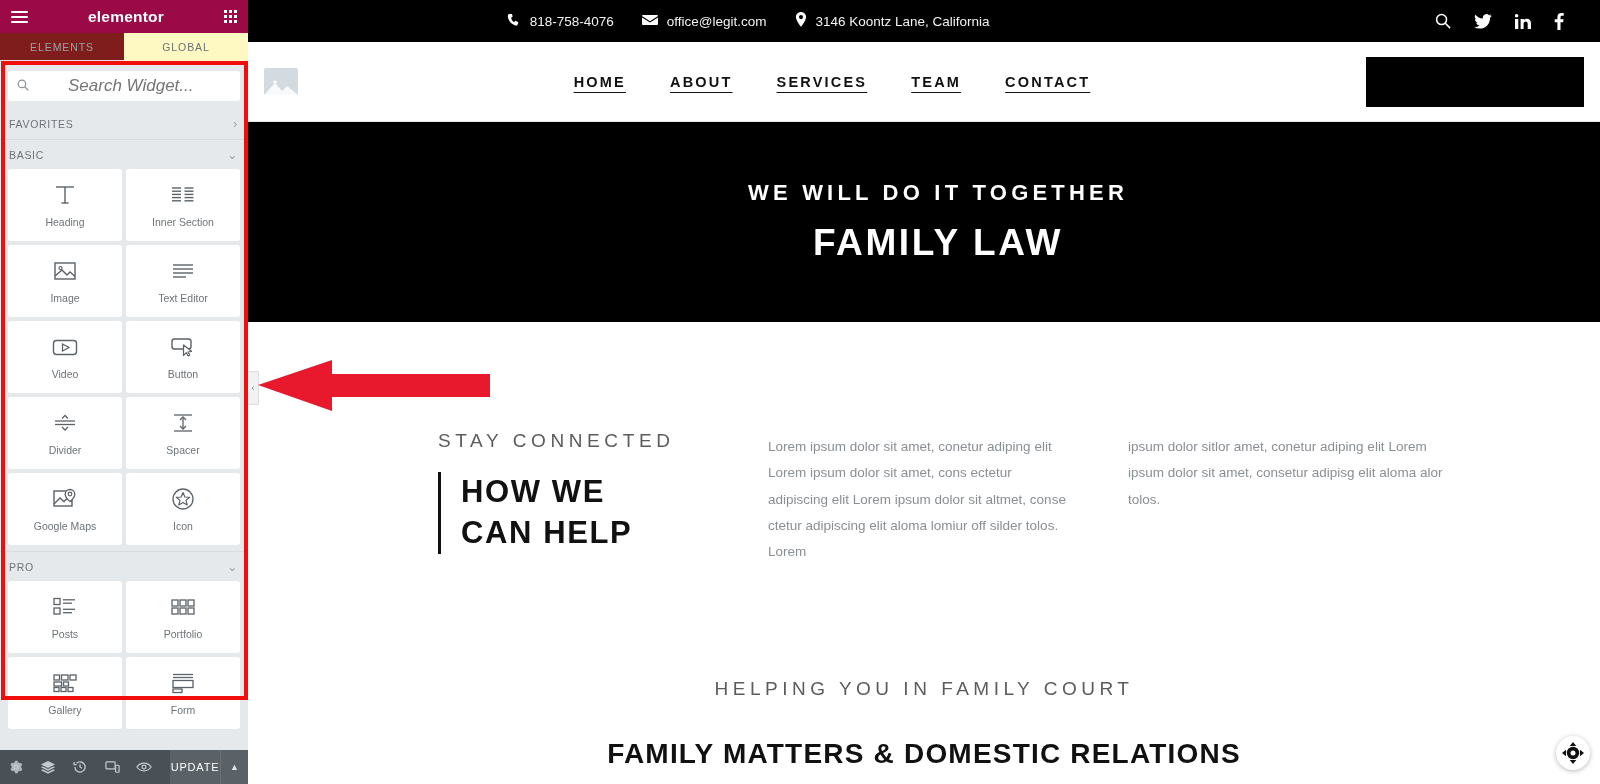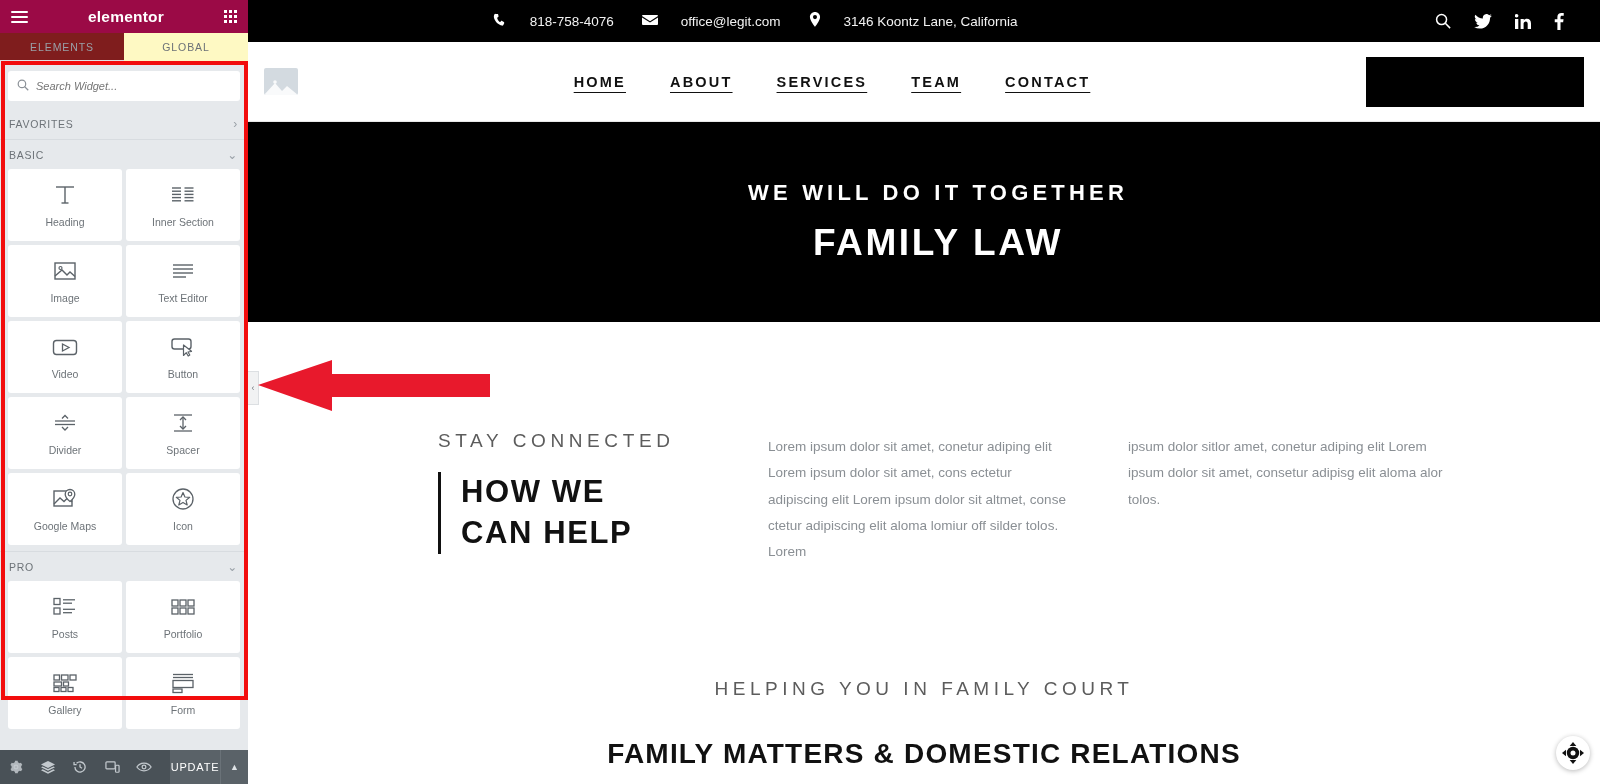--- a/index.html
+++ b/index.html
@@ -39,23 +39,24 @@
     flex: 1; overflow: hidden; background: #e6e9ec;
     display: flex; flex-direction: column;
   }
   .search-wrap { padding: 10px 8px 8px 8px; }
   .search-box {
     height: 30px; background: #fff; border-radius: 3px;
     display: flex; align-items: center; padding: 0 9px; gap: 7px;
   }
   .search-box svg { flex: 0 0 auto; }
   .search-input {
-    border: none; outline: none; flex: 1; font-size: 11px;
+    border: none; outline: none; flex: 1; font-size: 17px;
     color: #8b9197; font-style: italic; font-family: "Liberation Sans", sans-serif;
     background: transparent;
+    margin-left: 32px;
   }
   .cat-row {
     height: 30px; display: flex; align-items: center; justify-content: space-between;
     padding: 0 10px 0 9px; font-size: 10.5px; letter-spacing: .7px; color: #6d7378;
     cursor: pointer; border-top: 1px solid #d8dce0;
   }
   .cat-row.first { border-top: none; }
   .chev { color: #9aa1a8; font-size: 12px; line-height: 1; }
 
   .widget-grid { display: flex; flex-wrap: wrap; padding: 0 8px; gap: 4px 4px; }
@@ -96,21 +97,21 @@
   #red-arrow { position: absolute; left: 258px; top: 355px; z-index: 45; pointer-events: none; }
 
   
   #preview { flex: 1; height: 784px; background: #fff; position: relative; overflow: hidden; }
 
   .topbar {
     height: 42px; background: #000; color: #fff;
     display: flex; align-items: center; padding: 0 36px;
   }
   .tb-center { display: flex; align-items: center; gap: 28px; margin: 0 auto; }
-  .tb-item { display: flex; align-items: center; gap: 23px; font-size: 13.5px; color: #f2f2f2; cursor: pointer; }
+  .tb-item { display: flex; align-items: center; gap: 9px; font-size: 13.5px; color: #f2f2f2; cursor: pointer; }
   .tb-social { display: flex; align-items: center; gap: 23px; margin-left: auto; }
   .tb-social span { cursor: pointer; display: flex; align-items: center; color: #fff; }
 
   .navbar {
     height: 80px; background: #fff; display: flex; align-items: center;
     padding: 0 16px; border-bottom: 1px solid #e8e8e8; position: relative;
   }
   .logo-ph {
     width: 34px; height: 27px; background: #d3dae0; border-radius: 2px;
     display: flex; align-items: flex-end; justify-content: center; overflow: hidden;

